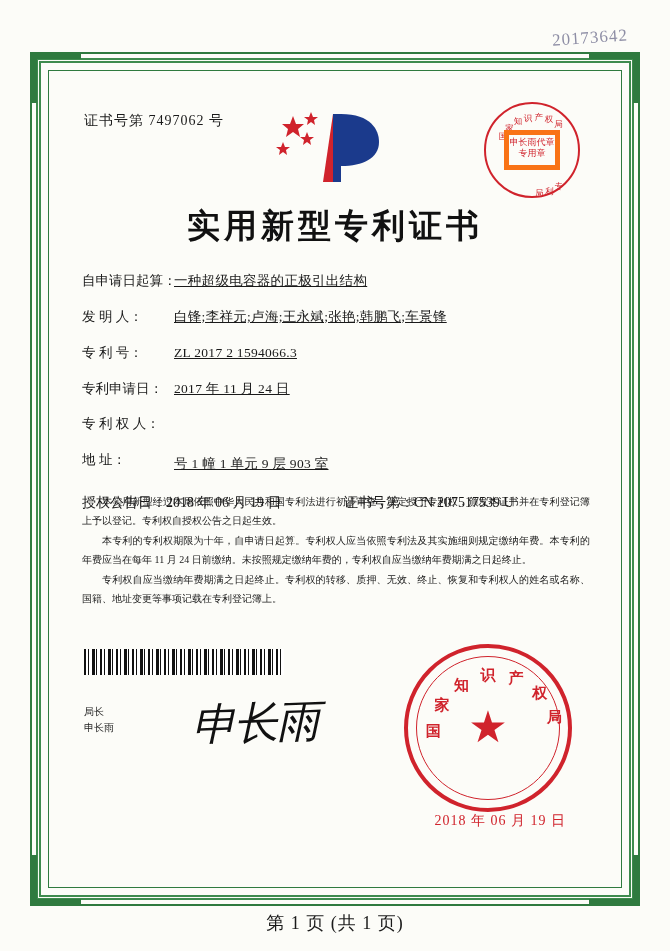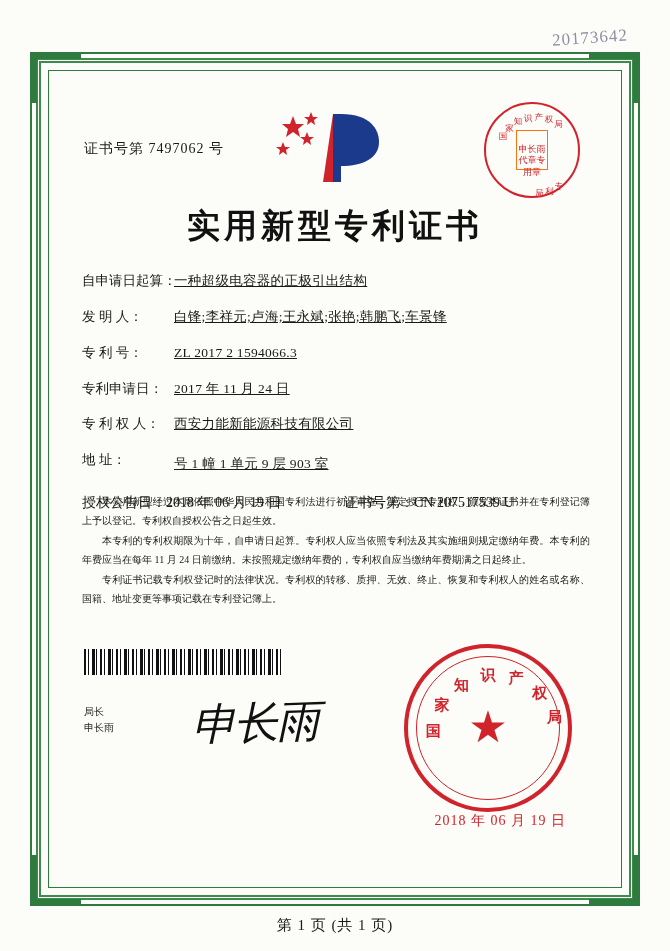--- a/index.html
+++ b/index.html
@@ -50,21 +50,21 @@
   .corner.bl{left:30px;bottom:45px;border-left-width:7px;border-bottom-width:7px;}
   .corner.br{right:30px;bottom:45px;border-right-width:7px;border-bottom-width:7px;}
 
   .content{
     position:absolute;
     left:62px;top:84px;right:62px;bottom:76px;
   }
 
   .cert-no{
     position:absolute;left:22px;top:28px;
-    font-size:14px;letter-spacing:1px;margin-top:28px;
+    font-size:14px;letter-spacing:1px;
   }
 
   
   .logo{
     position:absolute;left:50%;top:24px;
     transform:translateX(-50%);
     width:120px;height:80px;
   }
 
   .title{
@@ -179,44 +179,44 @@
   .seal-small{
     position:absolute;right:28px;top:18px;
     width:92px;height:92px;
     border:2px solid #d0232c;
     border-radius:50%;
     color:#d0232c;
   }
   .seal-small .inner-box{
     position:absolute;left:50%;top:50%;
     transform:translate(-50%,-50%);
-    border:1px solid #f97316;
-    width:32px;height:40px;
+    border:5px solid #f97316;
+    width:56px;height:40px;
     font-size:9px;
     line-height:1.25;
     text-align:center;
-    padding-top:13px;
+    padding-top:2px;
     box-sizing:border-box;
     font-family:"Liberation Sans", sans-serif;
   }
   .seal-small .arc{
     position:absolute;inset:0;
   }
   .seal-small .arc span{
     position:absolute;left:50%;top:50%;
     font-size:8.5px;
     font-family:"Liberation Sans", sans-serif;
     transform-origin:center;
     white-space:nowrap;
   }
 
   .page-footer{
     position:absolute;bottom:16px;left:0;right:0;
     text-align:center;
-    font-size:15px;
+    font-size:18px;
     letter-spacing:1px;
   }
 </style>
 </head>
 <body>
 
 <div class="page">
 
   <div class="hand-number">20173642</div>
 
@@ -281,21 +281,20 @@
         <div class="value">ZL 2017 2 1594066.3</div>
       </div>
 
       <div class="row">
         <div class="label">专利申请日：</div>
         <div class="value">2017 年 11 月 24 日</div>
       </div>
 
       <div class="row">
         <div class="label">专 利 权 人：</div>
-        <div class="value">西安力能新能源科技有限公司</div>
       </div>
 
       <div class="row">
         <div class="label">地 址：</div>
         <div class="value">
           <span class="line2">号 1 幢 1 单元 9 层 903 室</span>
         </div>
       </div>
 
       <div class="notice-row">
@@ -305,21 +304,21 @@
         <div class="right">
           <span>证书号第：</span><span>CN 207517539 U</span>
         </div>
       </div>
 
     </div>
 
     <div class="paras">
       <p>本实用新型经过本局依照中华人民共和国专利法进行初步审查，决定授予专利权，颁发本证书并在专利登记簿上予以登记。专利权自授权公告之日起生效。</p>
       <p>本专利的专利权期限为十年，自申请日起算。专利权人应当依照专利法及其实施细则规定缴纳年费。本专利的年费应当在每年 11 月 24 日前缴纳。未按照规定缴纳年费的，专利权自应当缴纳年费期满之日起终止。</p>
-      <p>专利证书记载专利权登记时的法律状况。专利权的转移、质押、无效、终止、恢复和专利权人的姓名或名称、国籍、地址变更等事项记载在专利登记簿上。</p>
+      <p>专利权自应当缴纳年费期满之日起终止。专利权的转移、质押、无效、终止、恢复和专利权人的姓名或名称、国籍、地址变更等事项记载在专利登记簿上。</p>
     </div>
 
     <div class="barcode"></div>
 
     <div class="signature-block">
       <div>局长</div>
       <div>申长雨</div>
     </div>
     <div class="sig-hand">申长雨</div>
 

